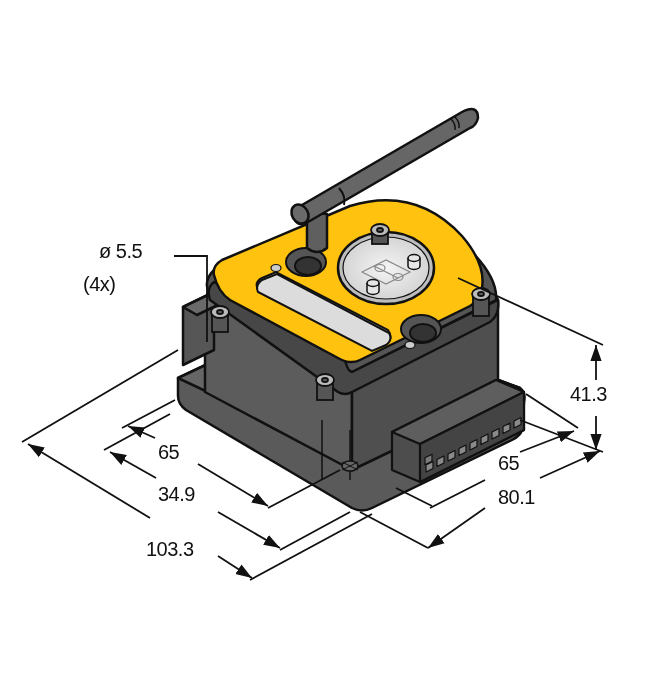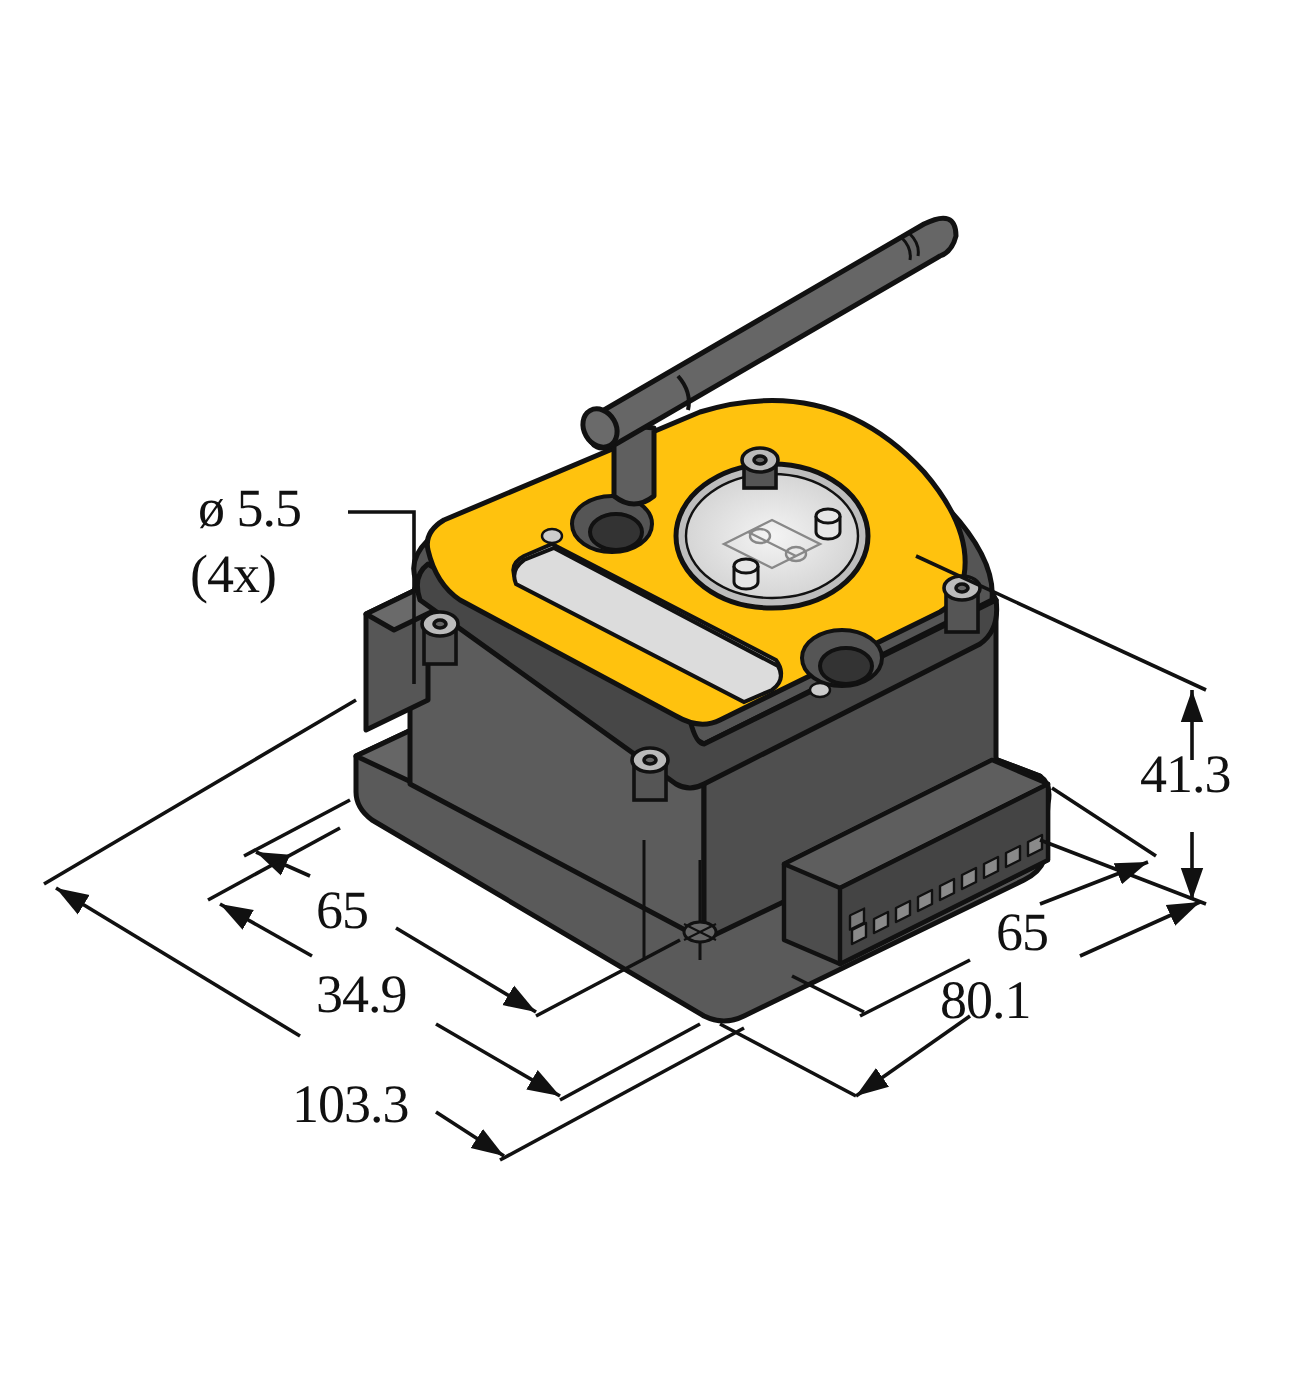--- a/index.html
+++ b/index.html
@@ -1,20 +1,20 @@
 <!DOCTYPE html>
 <html><head>
 <meta charset="utf-8">
 <style>
   html, body { margin:0; padding:0; background:#ffffff; }
   body { width:653px; height:700px; position:relative; overflow:hidden;
          font-family:"DejaVu Sans", sans-serif; }
   #drawing { position:absolute; left:0; top:0; width:653px; height:700px; }
-  .dim-label { position:absolute; font-family:Liberation Serif, serif;
-               font-size:27px; color:#111; line-height:1; white-space:nowrap;
+  .dim-label { position:absolute; font-family:Liberation Sans, sans-serif;
+               font-size:20px; color:#111; line-height:1; white-space:nowrap;
                letter-spacing:-0.5px; }
 </style>
 </head>
 <body>
 
 <svg id="drawing" viewBox="0 0 653 700" xmlns="http://www.w3.org/2000/svg">
   <defs>
     <marker id="arr" viewBox="0 0 10 10" refX="10" refY="5" markerWidth="9" markerHeight="9" orient="auto-start-reverse">
       <path d="M0,1.5 L10,5 L0,8.5 z" fill="#111"></path>
     </marker>
@@ -174,20 +174,20 @@
     <line x1="280" y1="550" x2="350" y2="512"></line>
 
     <line x1="22" y1="442" x2="178" y2="350"></line>
     <line x1="150" y1="518" x2="28" y2="444" marker-end="url(#arr)"></line>
     <line x1="218" y1="556" x2="252" y2="578" marker-end="url(#arr)"></line>
     <line x1="250" y1="580" x2="372" y2="514"></line>
   </g>
 </svg>
 
 <div class="dim-label" style="left:99px; top:241px;">ø 5.5</div>
-<div class="dim-label" style="left:95px; top:274px;">(4x)</div>
+<div class="dim-label" style="left:83px; top:274px;">(4x)</div>
 
-<div class="dim-label" style="left:570px; top:374px;">41.3</div>
+<div class="dim-label" style="left:570px; top:384px;">41.3</div>
 <div class="dim-label" style="left:498px; top:453px;">65</div>
-<div class="dim-label" style="left:470px; top:487px;">80.1</div>
+<div class="dim-label" style="left:498px; top:487px;">80.1</div>
 <div class="dim-label" style="left:158px; top:442px;">65</div>
 <div class="dim-label" style="left:158px; top:484px;">34.9</div>
 <div class="dim-label" style="left:146px; top:528px;margin-top:11px;">103.3</div>
 
 </body></html>

